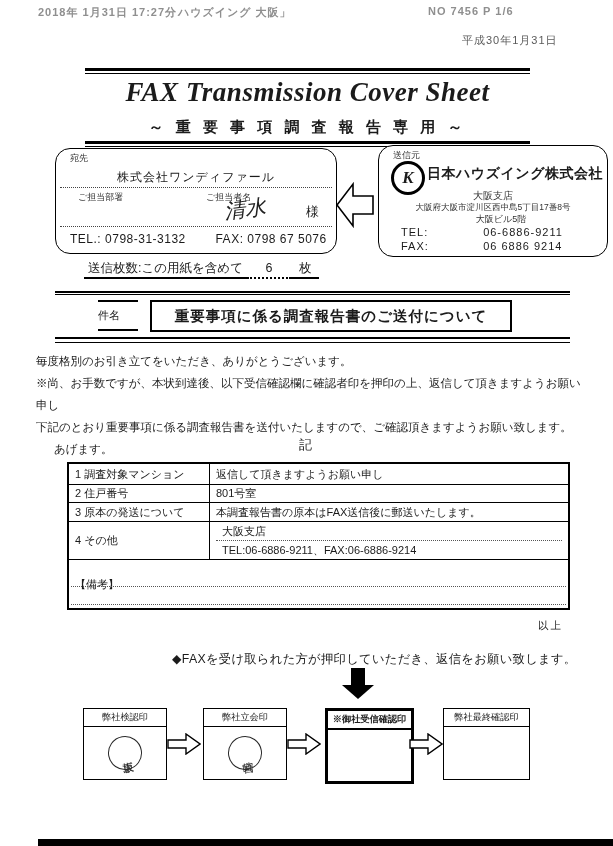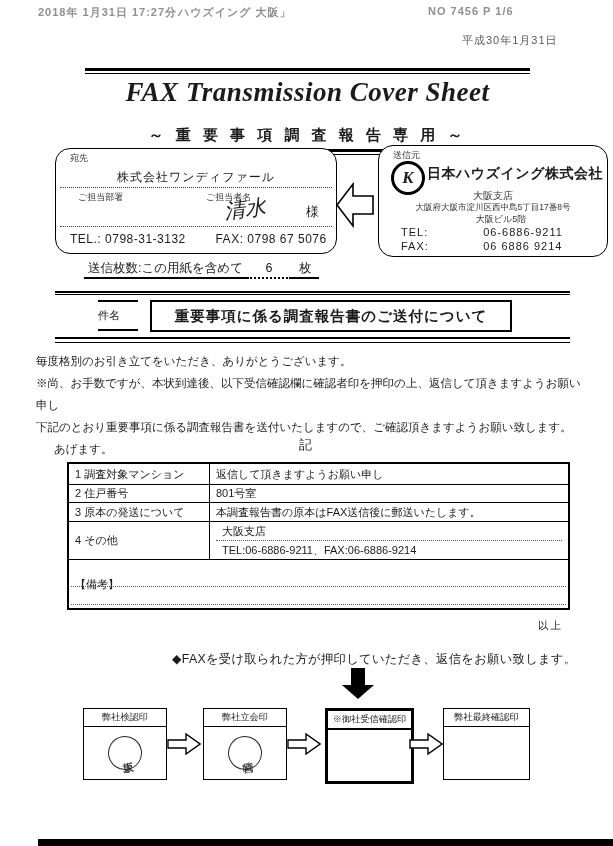--- a/index.html
+++ b/index.html
@@ -10,21 +10,21 @@
   .imprint{position:absolute;top:5px;font-size:11px;font-weight:bold;color:#8f8f8f;
            letter-spacing:1px;white-space:nowrap;}
   .imprint.l{left:38px;} .imprint.c{left:178px;} .imprint.r{left:428px;}
   .dateline{position:absolute;top:33px;left:462px;font-size:11px;color:#5a5a5a;letter-spacing:1px;}
 
   
   .titleblock{position:absolute;left:85px;top:68px;width:445px;}
   .dblrule{height:2px;border-top:3px solid #000;border-bottom:1px solid #000;}
   .titleblock h1{margin:3px 0 0;font-family:"Liberation Serif",serif;font-style:italic;
                  font-weight:bold;font-size:27px;text-align:center;letter-spacing:0.5px;}
-  .titleblock .sub{margin-top:18px;text-align:center;font-size:15px;font-weight:bold;letter-spacing:4px;}
+  .titleblock .sub{margin-top:10px;text-align:center;font-size:15px;font-weight:bold;letter-spacing:4px;}
   .titleblock .dblrule.bottom{margin-top:4px;}
 
   
   .rbox{position:absolute;border:1.6px solid #000;border-radius:15px;background:#fff;}
   .rbox .corner-label{position:absolute;top:3px;left:14px;font-size:9px;color:#333;}
   .recipient{left:55px;top:148px;width:280px;height:104px;}
   .recipient .company{position:absolute;top:20px;left:0;width:100%;text-align:center;font-size:12px;letter-spacing:1px;}
   .recipient .dot1{position:absolute;top:38px;left:4px;right:4px;border-top:1px dotted #444;}
   .recipient .dot2{position:absolute;top:77px;left:4px;right:4px;border-top:1px dotted #444;}
   .recipient .dept{position:absolute;top:42px;left:22px;font-size:9px;color:#333;}
@@ -83,21 +83,21 @@
 
   .closing{position:absolute;left:538px;top:619px;font-size:10.5px;letter-spacing:2px;}
   .instruction{position:absolute;left:172px;top:651px;font-size:12.3px;letter-spacing:0.3px;white-space:nowrap;}
   .down-arrow-wrap{position:absolute;left:340px;top:668px;}
 
   
   .sbox{position:absolute;top:708px;width:82px;height:70px;border:1.6px solid #000;background:#fff;}
   .sbox.bold{border-width:3px;}
   .sbox .hdr{height:17px;border-bottom:1.6px solid #000;display:flex;align-items:center;
              justify-content:center;font-size:9.2px;white-space:nowrap;overflow:hidden;letter-spacing:0;}
-  .sbox.bold .hdr{border-bottom-width:2px;font-weight:normal;}
+  .sbox.bold .hdr{border-bottom-width:2px;font-weight:bold;}
   .sbox .bodyarea{position:relative;height:51px;}
   .hanko{position:absolute;left:50%;top:50%;width:32px;height:32px;margin:-17px 0 0 -17px;
          border:1.6px solid #2a2a2a;border-radius:50%;display:flex;align-items:center;justify-content:center;
          writing-mode:vertical-rl;text-orientation:upright;font-size:11px;line-height:1;
          color:#2a2a2a;transform:rotate(-10deg);}
   .b1{left:83px;} .b2{left:203px;} .b3{left:325px;width:83px;} .b4{left:443px;width:85px;}
   .flow-arrow{position:absolute;top:733px;}
   .fa1{left:167px;} .fa2{left:287px;} .fa3{left:409px;}
 
   .bottombar{position:absolute;left:38px;top:839px;width:575px;height:7px;background:#000;}

